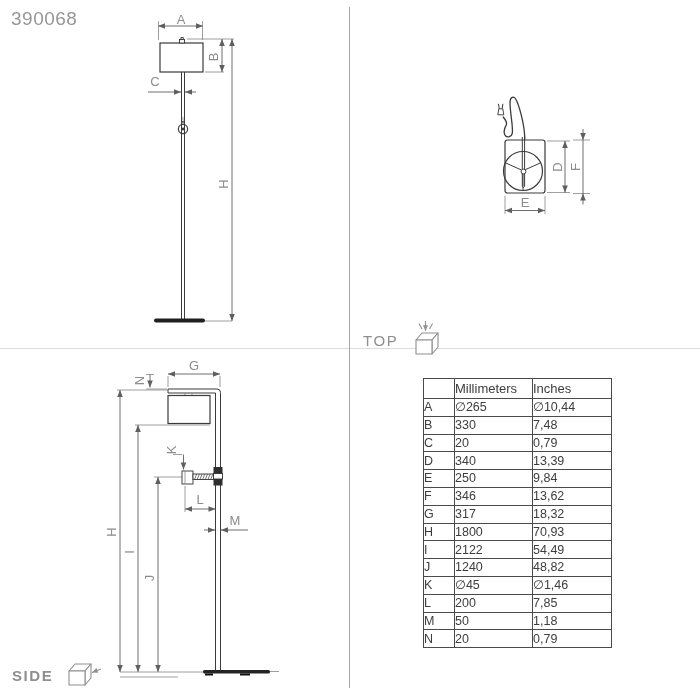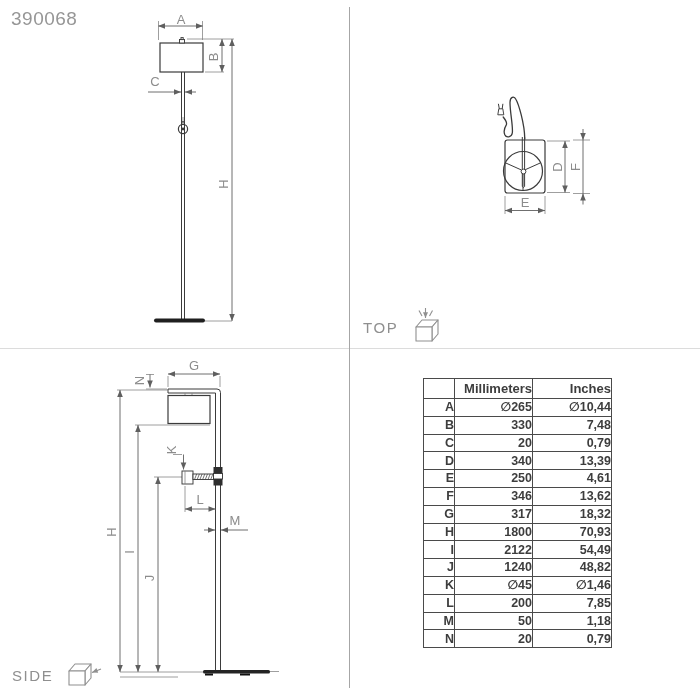--- a/index.html
+++ b/index.html
@@ -4,38 +4,38 @@
 <style>
   html,body{margin:0;padding:0;background:#fff;}
   #canvas{position:relative;width:700px;height:700px;background:#ffffff;overflow:hidden;
           font-family:"Liberation Sans","DejaVu Sans",sans-serif;}
   .product-code{position:absolute;left:11px;top:8px;font-size:19px;color:#969696;letter-spacing:.5px;}
   .divider-h{position:absolute;left:0;top:348px;width:700px;height:1px;background:#dcdcdc;}
   .divider-v{position:absolute;left:349px;top:7px;width:1px;height:681px;background:#a6a6a6;}
   .viewlabel{position:absolute;display:flex;align-items:center;gap:10px;color:#8f8f8f;}
   .viewlabel .vtxt{font-size:15px;letter-spacing:1.6px;color:#8f8f8f;}
   #vl-front{left:12px;top:307px;}
-  #vl-top{left:363px;top:307px;}
-  #vl-side{left:12px;top:656px;}
+  #vl-top{left:363px;top:320px;}
+  #vl-side{left:12px;top:656px;font-weight:bold;}
   svg.draw{position:absolute;overflow:visible;}
   #svg-front{left:128px;top:6px;}
   #svg-top{left:478px;top:83px;}
   #svg-side{left:93px;top:353px;}
   .obj{stroke:#3b3b3b;stroke-width:1.2;fill:none;}
   .obj1{stroke:#3b3b3b;stroke-width:1;fill:none;}
   .obj2{stroke:#3b3b3b;stroke-width:.95;fill:#fff;}
   .dim{stroke:#5f5f5f;stroke-width:.9;fill:none;}
   .wit{stroke:#7f7f7f;stroke-width:.75;fill:none;}
   .dl{font-size:13px;fill:#8c8c8c;}
   .cord{stroke:#3b3b3b;stroke-width:1.3;fill:none;stroke-linecap:round;}
   .icube{stroke:#909090;stroke-width:1.1;fill:#fff;stroke-linejoin:round;}
   .iarrow{stroke:#909090;stroke-width:1.1;fill:none;}
   table.dimtable{position:absolute;left:423px;top:378px;border-collapse:collapse;table-layout:fixed;
           background:#fff;color:#3d3d3d;border:1.5px solid #414141;}
-  table.dimtable th, table.dimtable td{border:1px solid #4a4a4a;font-weight:bold;text-align:right;
+  table.dimtable th, table.dimtable td{border:1px solid #4a4a4a;font-weight:normal;text-align:left;
           padding:0;font-size:12.5px;height:16.8px;line-height:1;}
   table.dimtable th{font-size:13px;height:19px;}
 </style>
 </head>
 <body>
 
 <div id="canvas">
 
   <div class="product-code">390068</div>
   <div class="divider-h"></div>
@@ -261,21 +261,21 @@
           <td>0,79</td>
         </tr>
         <tr>
           <td>D</td>
           <td>340</td>
           <td>13,39</td>
         </tr>
         <tr>
           <td>E</td>
           <td>250</td>
-          <td>4,61</td>
+          <td>9,84</td>
         </tr>
         <tr>
           <td>F</td>
           <td>346</td>
           <td>13,62</td>
         </tr>
         <tr>
           <td>G</td>
           <td>317</td>
           <td>18,32</td>

